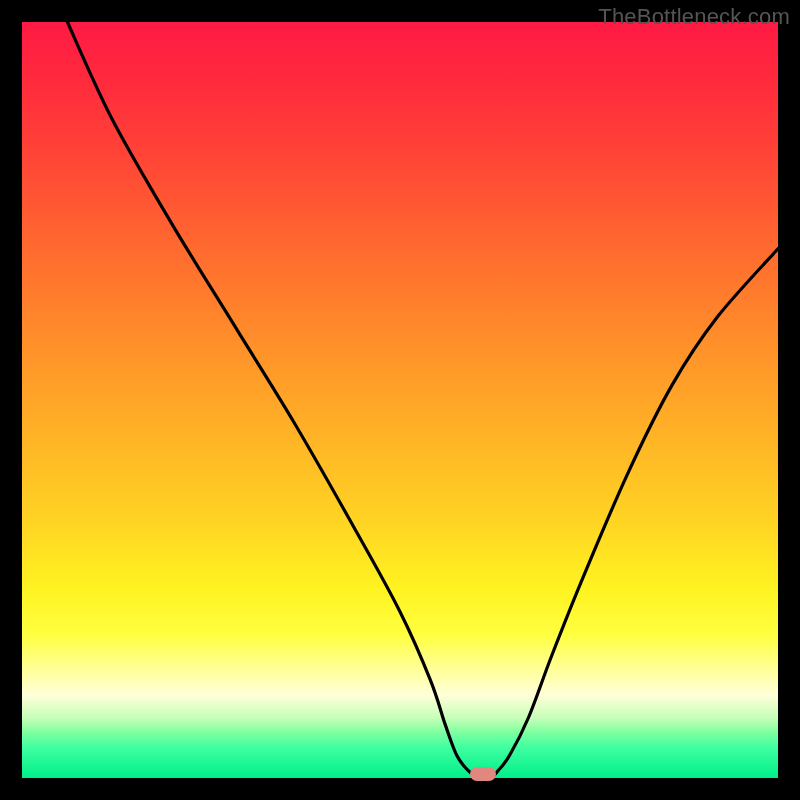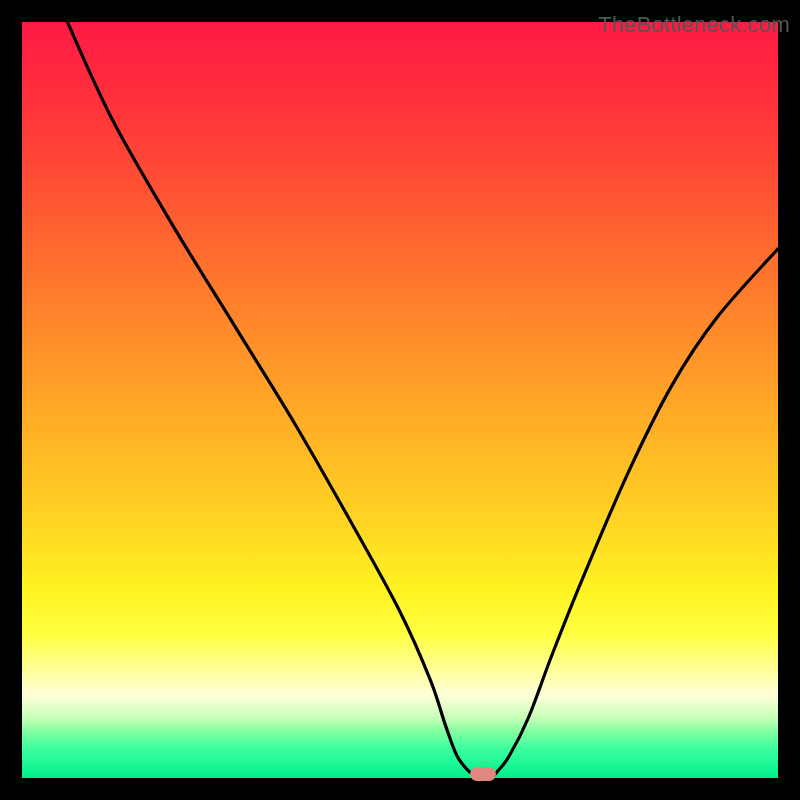--- a/index.html
+++ b/index.html
@@ -37,21 +37,21 @@
       #ffffa0 86%,
       #ffffd8 89%,
       #c8ffb8 92%,
       #7dffa0 94%,
       #3effa0 96%,
       #00ef8a 100%
     );
   }
   .watermark {
     position: absolute;
-    top: 12px;
+    top: 4px;
     right: 10px;
     color: #555;
     font-size: 22px;
     font-weight: 500;
     letter-spacing: 0.2px;
     pointer-events: none;
     user-select: none;
   }
   svg.curve {
     position: absolute;

